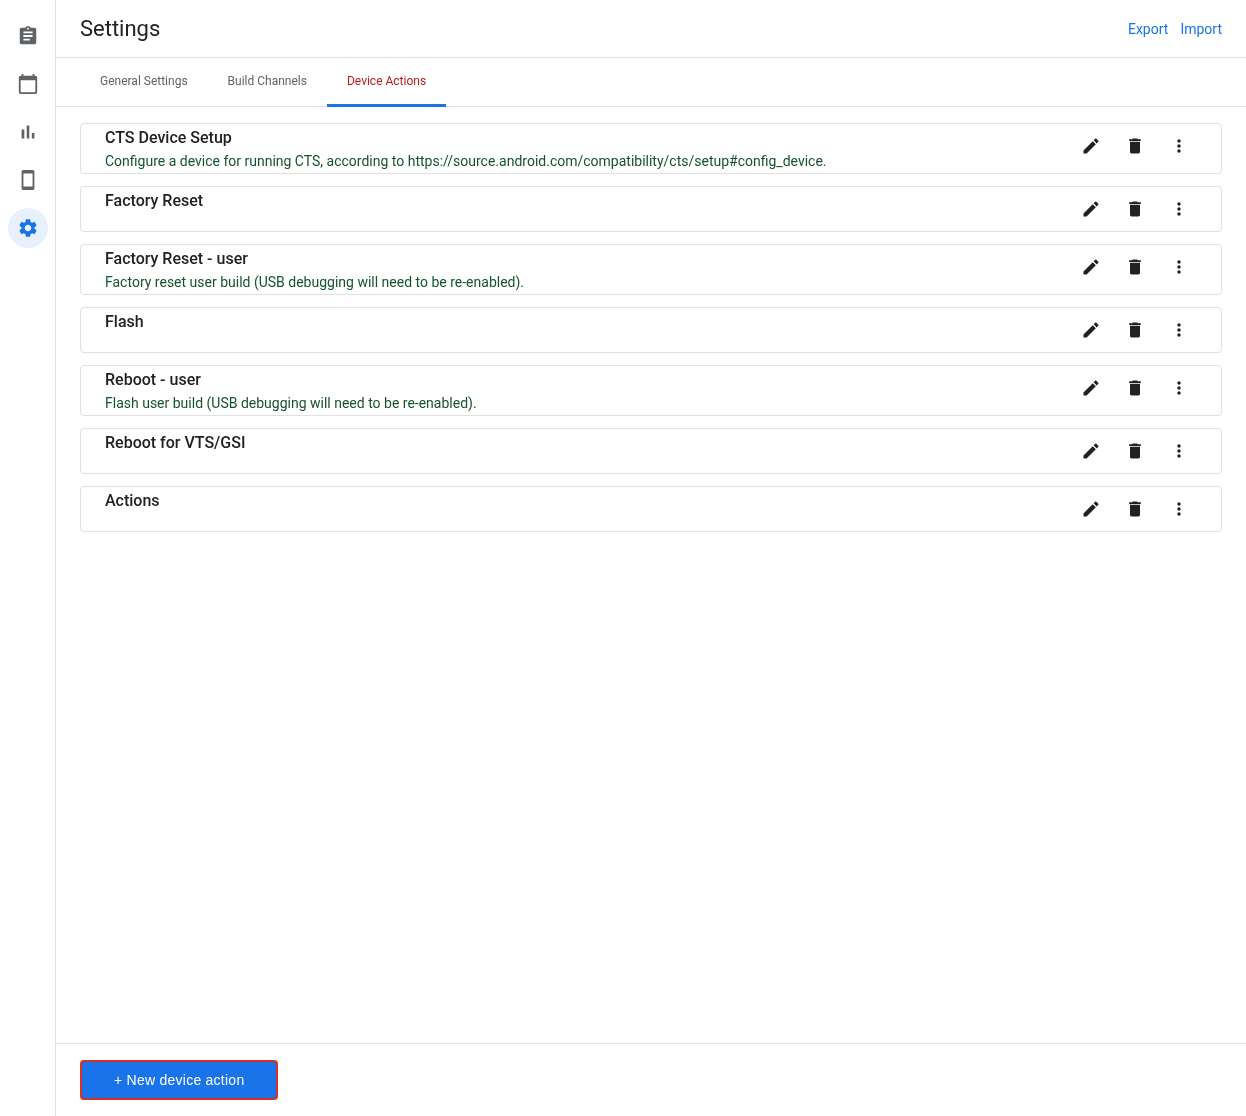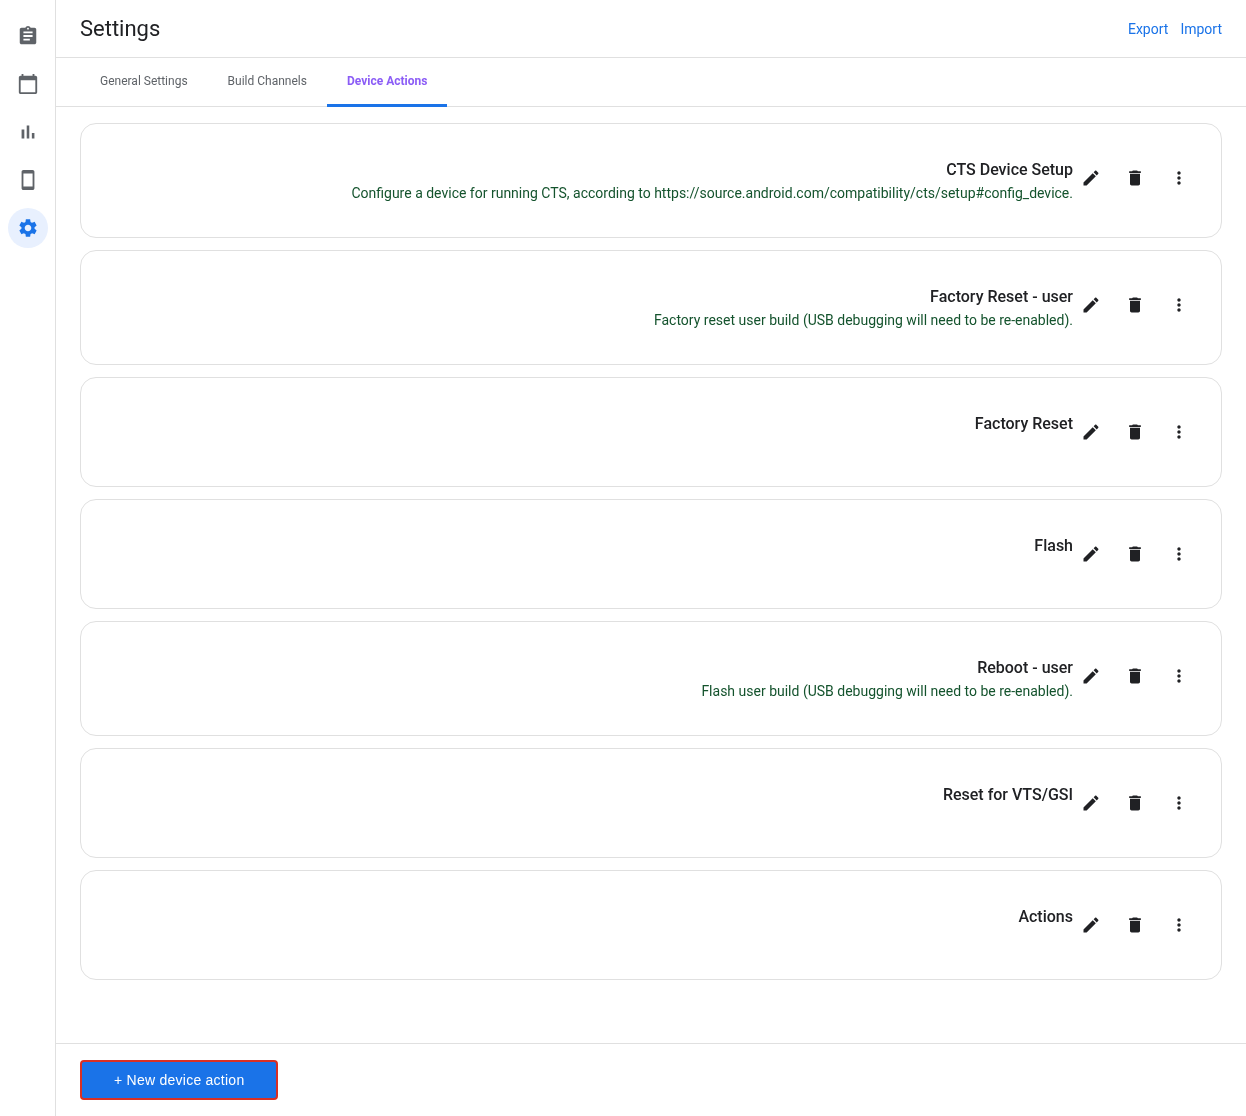--- a/index.html
+++ b/index.html
@@ -18,27 +18,27 @@
     
     
     .header { display: flex; align-items: center; justify-content: space-between; padding: 16px 24px; border-bottom: 1px solid #e0e0e0; }
     .header-title { font-size: 22px; font-weight: 400; color: #202124; }
     .header-actions { display: flex; gap: 12px; }
     .header-link { color: #1a73e8; text-decoration: none; font-size: 14px; cursor: pointer; }
     
     
     .tabs { display: flex; padding: 0 24px; border-bottom: 1px solid #e0e0e0; }
     .tab { padding: 16px 20px; font-size: 12px; color: #5f6368; cursor: pointer; border-bottom: 3px solid transparent; margin-bottom: -1px; white-space: nowrap; }
-    .tab.active { color: #8b5cf6; border-bottom-color: #1a73e8; font-weight: 700; }
+    .tab.active { color: #b91c1c; border-bottom-color: #1a73e8; font-weight: 400; }
     
     
     .content { flex: 1; overflow-y: auto; padding: 16px 24px; display: flex; flex-direction: column; gap: 0; }
     
     
-    .action-card { border: 1px solid #e0e0e0; border-radius: 16px; padding: 36px 24px; display: flex; align-items: flex-start; justify-content: space-between; margin-bottom: 12px; background: #fff; text-align: right; }
+    .action-card { border: 1px solid #e0e0e0; border-radius: 4px; padding: 4px 24px; display: flex; align-items: flex-start; justify-content: space-between; margin-bottom: 12px; background: #fff; }
     .action-card:last-child { margin-bottom: 0; }
     .action-info { flex: 1; }
     .action-name { font-size: 16px; font-weight: 500; color: #202124; margin-bottom: 6px; }
     .action-desc { font-size: 14px; color: #14532d; }
     .action-controls { display: flex; align-items: center; gap: 8px; }
     .icon-btn { width: 36px; height: 36px; display: flex; align-items: center; justify-content: center; border: none; background: none; cursor: pointer; border-radius: 50%; color: #202124; }
     .icon-btn svg { width: 20px; height: 20px; fill: currentColor; }
     
     
     .footer { padding: 16px 24px; border-top: 1px solid #e0e0e0; background: #fff; }
@@ -112,20 +112,42 @@
             </button>
             <button class="icon-btn">
               <svg viewBox="0 0 24 24">
                 <path d="M12 8c1.1 0 2-.9 2-2s-.9-2-2-2-2 .9-2 2 .9 2 2 2zm0 2c-1.1 0-2 .9-2 2s.9 2 2 2 2-.9 2-2-.9-2-2-2zm0 6c-1.1 0-2 .9-2 2s.9 2 2 2 2-.9 2-2-.9-2-2-2z"></path>
               </svg>
             </button>
           </div>
         </div>
         <div class="action-card">
           <div class="action-info">
+            <div class="action-name">Factory Reset</div>
+          </div>
+          <div class="action-controls">
+            <button class="icon-btn">
+              <svg viewBox="0 0 24 24">
+                <path d="M3 17.25V21h3.75L17.81 9.94l-3.75-3.75L3 17.25zM20.71 7.04c.39-.39.39-1.02 0-1.41l-2.34-2.34c-.39-.39-1.02-.39-1.41 0l-1.83 1.83 3.75 3.75 1.83-1.83z"></path>
+              </svg>
+            </button>
+            <button class="icon-btn">
+              <svg viewBox="0 0 24 24">
+                <path d="M6 19c0 1.1.9 2 2 2h8c1.1 0 2-.9 2-2V7H6v12zM19 4h-3.5l-1-1h-5l-1 1H5v2h14V4z"></path>
+              </svg>
+            </button>
+            <button class="icon-btn">
+              <svg viewBox="0 0 24 24">
+                <path d="M12 8c1.1 0 2-.9 2-2s-.9-2-2-2-2 .9-2 2 .9 2 2 2zm0 2c-1.1 0-2 .9-2 2s.9 2 2 2 2-.9 2-2-.9-2-2-2zm0 6c-1.1 0-2 .9-2 2s.9 2 2 2 2-.9 2-2-.9-2-2-2z"></path>
+              </svg>
+            </button>
+          </div>
+        </div>
+        <div class="action-card">
+          <div class="action-info">
             <div class="action-name">Factory Reset - user</div>
             <div class="action-desc">Factory reset user build (USB debugging will need to be re-enabled).</div>
           </div>
           <div class="action-controls">
             <button class="icon-btn">
               <svg viewBox="0 0 24 24">
                 <path d="M3 17.25V21h3.75L17.81 9.94l-3.75-3.75L3 17.25zM20.71 7.04c.39-.39.39-1.02 0-1.41l-2.34-2.34c-.39-.39-1.02-.39-1.41 0l-1.83 1.83 3.75 3.75 1.83-1.83z"></path>
               </svg>
             </button>
             <button class="icon-btn">
@@ -135,42 +157,20 @@
             </button>
             <button class="icon-btn">
               <svg viewBox="0 0 24 24">
                 <path d="M12 8c1.1 0 2-.9 2-2s-.9-2-2-2-2 .9-2 2 .9 2 2 2zm0 2c-1.1 0-2 .9-2 2s.9 2 2 2 2-.9 2-2-.9-2-2-2zm0 6c-1.1 0-2 .9-2 2s.9 2 2 2 2-.9 2-2-.9-2-2-2z"></path>
               </svg>
             </button>
           </div>
         </div>
         <div class="action-card">
           <div class="action-info">
-            <div class="action-name">Factory Reset</div>
-          </div>
-          <div class="action-controls">
-            <button class="icon-btn">
-              <svg viewBox="0 0 24 24">
-                <path d="M3 17.25V21h3.75L17.81 9.94l-3.75-3.75L3 17.25zM20.71 7.04c.39-.39.39-1.02 0-1.41l-2.34-2.34c-.39-.39-1.02-.39-1.41 0l-1.83 1.83 3.75 3.75 1.83-1.83z"></path>
-              </svg>
-            </button>
-            <button class="icon-btn">
-              <svg viewBox="0 0 24 24">
-                <path d="M6 19c0 1.1.9 2 2 2h8c1.1 0 2-.9 2-2V7H6v12zM19 4h-3.5l-1-1h-5l-1 1H5v2h14V4z"></path>
-              </svg>
-            </button>
-            <button class="icon-btn">
-              <svg viewBox="0 0 24 24">
-                <path d="M12 8c1.1 0 2-.9 2-2s-.9-2-2-2-2 .9-2 2 .9 2 2 2zm0 2c-1.1 0-2 .9-2 2s.9 2 2 2 2-.9 2-2-.9-2-2-2zm0 6c-1.1 0-2 .9-2 2s.9 2 2 2 2-.9 2-2-.9-2-2-2z"></path>
-              </svg>
-            </button>
-          </div>
-        </div>
-        <div class="action-card">
-          <div class="action-info">
             <div class="action-name">Flash</div>
           </div>
           <div class="action-controls">
             <button class="icon-btn">
               <svg viewBox="0 0 24 24">
                 <path d="M3 17.25V21h3.75L17.81 9.94l-3.75-3.75L3 17.25zM20.71 7.04c.39-.39.39-1.02 0-1.41l-2.34-2.34c-.39-.39-1.02-.39-1.41 0l-1.83 1.83 3.75 3.75 1.83-1.83z"></path>
               </svg>
             </button>
             <button class="icon-btn">
               <svg viewBox="0 0 24 24">
@@ -202,21 +202,21 @@
             </button>
             <button class="icon-btn">
               <svg viewBox="0 0 24 24">
                 <path d="M12 8c1.1 0 2-.9 2-2s-.9-2-2-2-2 .9-2 2 .9 2 2 2zm0 2c-1.1 0-2 .9-2 2s.9 2 2 2 2-.9 2-2-.9-2-2-2zm0 6c-1.1 0-2 .9-2 2s.9 2 2 2 2-.9 2-2-.9-2-2-2z"></path>
               </svg>
             </button>
           </div>
         </div>
         <div class="action-card">
           <div class="action-info">
-            <div class="action-name">Reset for VTS/GSI</div>
+            <div class="action-name">Reboot for VTS/GSI</div>
           </div>
           <div class="action-controls">
             <button class="icon-btn">
               <svg viewBox="0 0 24 24">
                 <path d="M3 17.25V21h3.75L17.81 9.94l-3.75-3.75L3 17.25zM20.71 7.04c.39-.39.39-1.02 0-1.41l-2.34-2.34c-.39-.39-1.02-.39-1.41 0l-1.83 1.83 3.75 3.75 1.83-1.83z"></path>
               </svg>
             </button>
             <button class="icon-btn">
               <svg viewBox="0 0 24 24">
                 <path d="M6 19c0 1.1.9 2 2 2h8c1.1 0 2-.9 2-2V7H6v12zM19 4h-3.5l-1-1h-5l-1 1H5v2h14V4z"></path>

